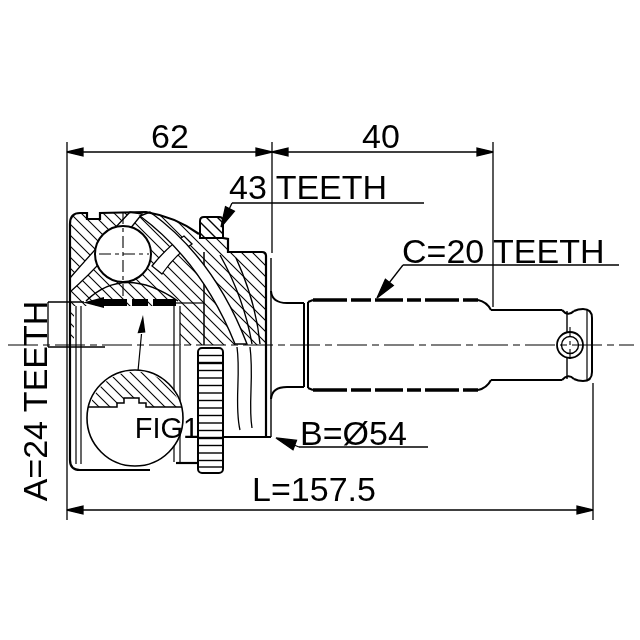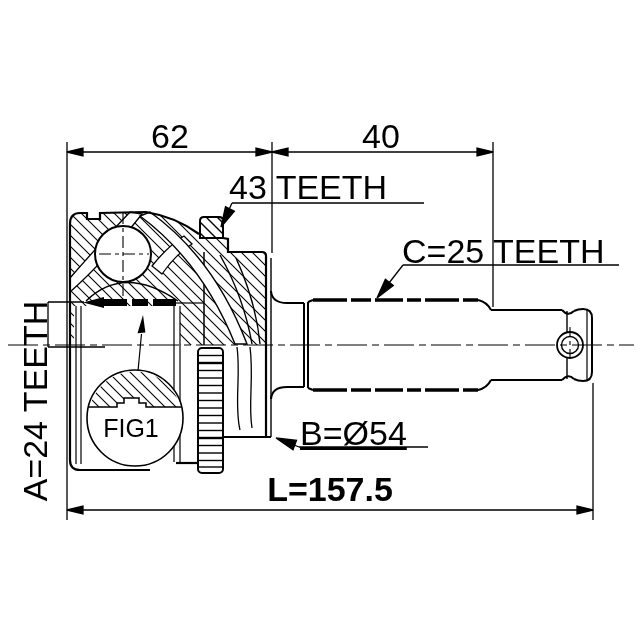--- a/index.html
+++ b/index.html
@@ -2,21 +2,21 @@
 <html><head>
 <meta charset="utf-8">
 <style>
   html,body{margin:0;padding:0;background:#ffffff;}
   .stage{position:relative;width:640px;height:640px;background:#ffffff;overflow:hidden;
          font-family:"Liberation Sans", sans-serif;color:#000;}
   .stage svg{position:absolute;left:0;top:0;}
   .lbl{position:absolute;font-size:34px;line-height:1;white-space:nowrap;color:#000;}
   .lbl.center{transform:translateX(-50%);}
   .lbl.rot{transform:translate(-50%,-50%) rotate(-90deg);}
-  .lbl.balloon{font-size:25px;transform:translate(-50%,-50%);}
+  .lbl.balloon{font-size:29px;transform:translate(-50%,-50%);margin-left:36px;}
 </style>
 </head>
 <body>
 
 <div class="stage">
 
 <svg width="640" height="640" viewBox="0 0 640 640">
   <defs>
     <pattern id="hatch" patternUnits="userSpaceOnUse" width="11" height="11">
       <path d="M-3,-3 L14,14" stroke="#000" stroke-width="1.1"></path>
@@ -167,19 +167,19 @@
 
     <line x1="299" y1="447" x2="428" y2="447"></line>
     <line x1="299" y1="447" x2="294" y2="445"></line>
     <polygon points="276,438 293,449.7 296.5,440.4"></polygon>
   </g>
 </svg>
 
 <div class="lbl center" style="left:170px;top:119px;">62</div>
 <div class="lbl center" style="left:381px;top:119px;">40</div>
 <div class="lbl" style="left:229px;top:170px;text-align:right;">43 TEETH</div>
-<div class="lbl" style="left:402px;top:234px;">C=25 TEETH</div>
+<div class="lbl" style="left:402px;top:234px;">C=20 TEETH</div>
 <div class="lbl rot" style="left:35px;top:401px;">A=24 TEETH</div>
-<div class="lbl" style="left:300px;top:416px;text-decoration:underline;">B=Ø54</div>
-<div class="lbl center" style="left:330px;top:472px;font-weight:bold;">L=157.5</div>
+<div class="lbl" style="left:300px;top:416px;">B=Ø54</div>
+<div class="lbl center" style="left:314px;top:472px;">L=157.5</div>
 <div class="lbl balloon" style="left:131px;top:428px;">FIG1</div>
 
 </div>
 
 </body></html>

